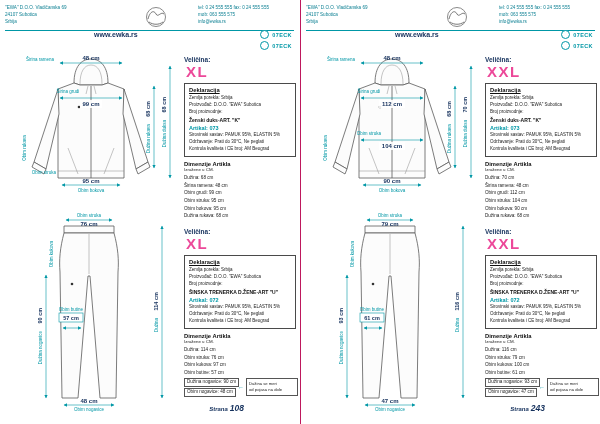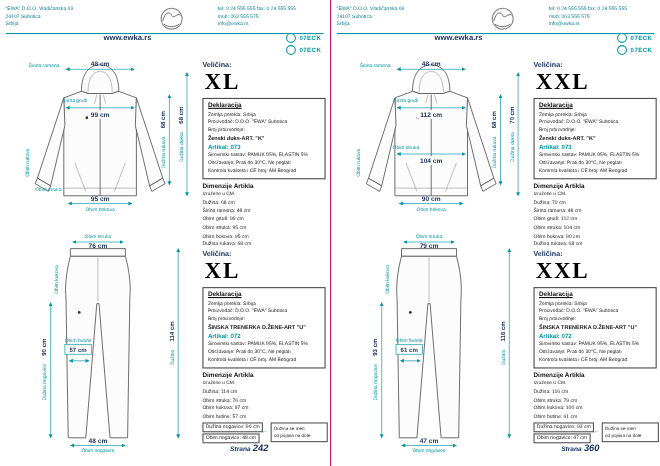--- a/index.html
+++ b/index.html
@@ -27,21 +27,21 @@
   .lblt{font-size:4.5px;fill:#0097a6;}
   .val{font-size:6px;font-weight:bold;fill:#14305c;}
   .valS{font-size:5.5px;font-weight:bold;fill:#14305c;}
   .wbg{fill:#ffffff;opacity:.9;}
 
   
   .panel{position:absolute;left:184px;width:112px;}
   .panel.top{top:56px;}
   .panel.bot{top:228px;}
   .size-label{font-size:6.5px;font-weight:bold;color:#14305c;}
-  .size-value{font-size:21px;font-weight:bold;color:#000000;letter-spacing:1.5px;line-height:1;margin:1px 0 4px 2px;font-family:Liberation Serif, serif;}
+  .size-value{font-size:15px;font-weight:bold;color:#ec4899;letter-spacing:1.5px;line-height:1;margin:1px 0 4px 2px;}
   .dekl{border:1px solid #4a4a4a;padding:3px 4px;margin-bottom:4px;background:#fff;}
   .dekl .ttl{font-size:5.8px;font-weight:bold;text-decoration:underline;color:#111;margin-bottom:2px;}
   .dekl .ln{font-size:4.5px;color:#222;line-height:1.55;}
   .dekl .prod{font-size:5px;font-weight:bold;color:#111;margin:1.5px 0;}
   .dekl .art{font-size:5.5px;font-weight:bold;color:#0097a6;margin:1.5px 0;}
   .dims .ttl{font-size:5.8px;font-weight:bold;color:#111;}
   .dims .sub{font-size:4.4px;color:#222;margin-bottom:2px;}
   .dims .row{font-size:4.6px;color:#222;line-height:1.65;}
   .dims .row.boxed{display:block;width:max-content;border:1px solid #555;padding:0 2px;margin:1.5px 0;line-height:1.45;}
   .note{position:relative;margin:-20px 0 0 62px;width:46px;border:1px solid #555;padding:2px;font-size:4.2px;color:#222;line-height:1.4;background:#fff;}
@@ -230,21 +230,21 @@
         <div class="row boxed">Obim nogavice: 48 cm</div>
         <div class="note">
           <span class="arrow">←</span>
           <div>Dužina se meri</div>
           <div>od pojasa na dole</div>
         </div>
       </div>
     </div>
 
     <div class="footer">
-      <span class="f-label">Strana</span><span class="f-num">242</span>
+      <span class="f-label">Strana</span><span class="f-num">108</span>
     </div>
   </div>
 
   <div class="page rightpg">
     <div class="hdr">
       <div class="blk">
         <div>"EWA" D.O.O. Vladičanska 69</div>
         <div>24107 Subotica</div>
         <div>Srbija</div>
       </div>
@@ -410,17 +410,17 @@
         <div class="row boxed">Obim nogavice: 47 cm</div>
         <div class="note">
           <span class="arrow">←</span>
           <div>Dužina se meri</div>
           <div>od pojasa na dole</div>
         </div>
       </div>
     </div>
 
     <div class="footer">
-      <span class="f-label">Strana</span><span class="f-num">360</span>
+      <span class="f-label">Strana</span><span class="f-num">243</span>
     </div>
   </div>
 
 </div>
 
 </body></html>

